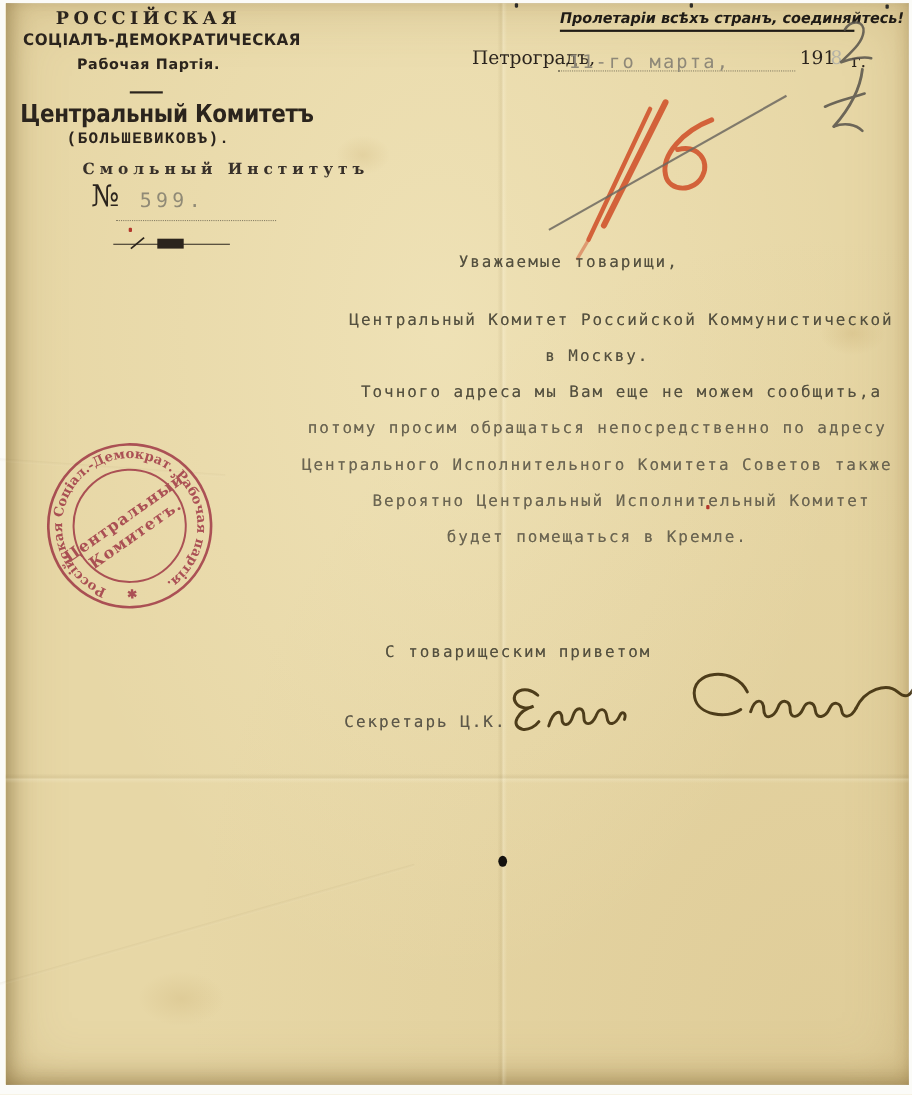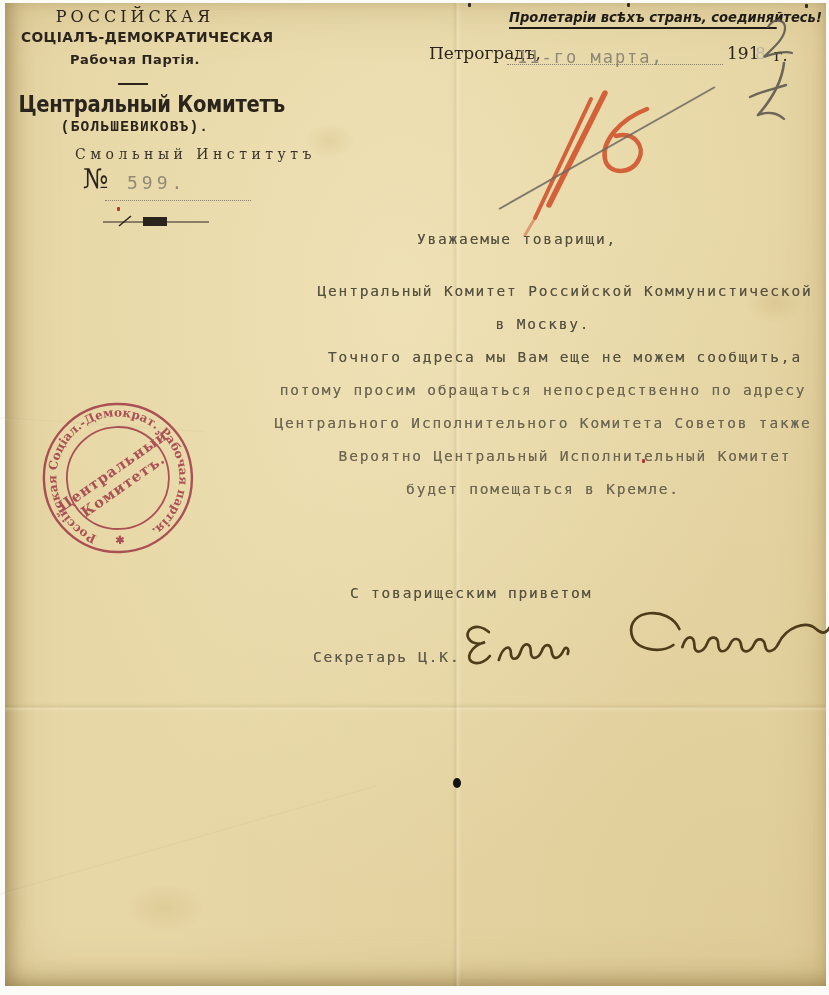--- a/index.html
+++ b/index.html
@@ -23,21 +23,21 @@
   .abs{position:absolute;}
   .fold-v{left:447px;top:0;width:9px;height:100%;
     background:linear-gradient(90deg,rgba(120,98,50,0) 0%,rgba(120,98,50,.10) 40%,rgba(255,252,235,.22) 62%,rgba(120,98,50,0) 100%);}
   .fold-h{left:0;top:700px;width:100%;height:9px;
     background:linear-gradient(180deg,rgba(120,98,50,0) 0%,rgba(120,98,50,.10) 40%,rgba(255,252,235,.18) 62%,rgba(120,98,50,0) 100%);}
   .crease{background:linear-gradient(180deg,rgba(118,95,46,.14),rgba(255,250,230,.16));height:3px;}
   .spot{border-radius:50%;}
   .speck{width:3px;height:4px;background:#2f2d28;border-radius:1px;}
 
   
-  .lh{color:#2b241d;text-align:center;white-space:nowrap;}
+  .lh{color:#2b241d;text-align:center;white-space:nowrap;font-weight:bold;}
   .lh-serif{font-family:"DejaVu Serif",serif;}
   .lh-sans{font-family:"DejaVu Sans",sans-serif;font-weight:bold;}
   .lh1{left:10px;top:4px;width:240px;font-size:16px;letter-spacing:4px;}
   .lh2{left:10px;top:26px;width:240px;font-size:14.5px;letter-spacing:.4px;transform:scaleX(.95);}
   .lh3{left:10px;top:49px;width:240px;font-size:13px;letter-spacing:.6px;}
   .lh-divider{left:113px;top:80px;width:30px;border-top:2.5px solid #2b241d;}
   .lh4{left:-4px;top:88px;width:268px;font-size:22.5px;letter-spacing:-.3px;transform:scaleX(.87);}
   .lh5{left:10px;top:116px;width:240px;font-size:14.5px;letter-spacing:1.2px;font-family:Liberation Mono, monospace;}
   .lh6{left:26px;top:143px;width:240px;font-size:14px;letter-spacing:4.5px;color:#38312a;margin-left:44px;}
   .no-sign{left:78px;top:160px;font-size:27px;color:#2b241d;}

